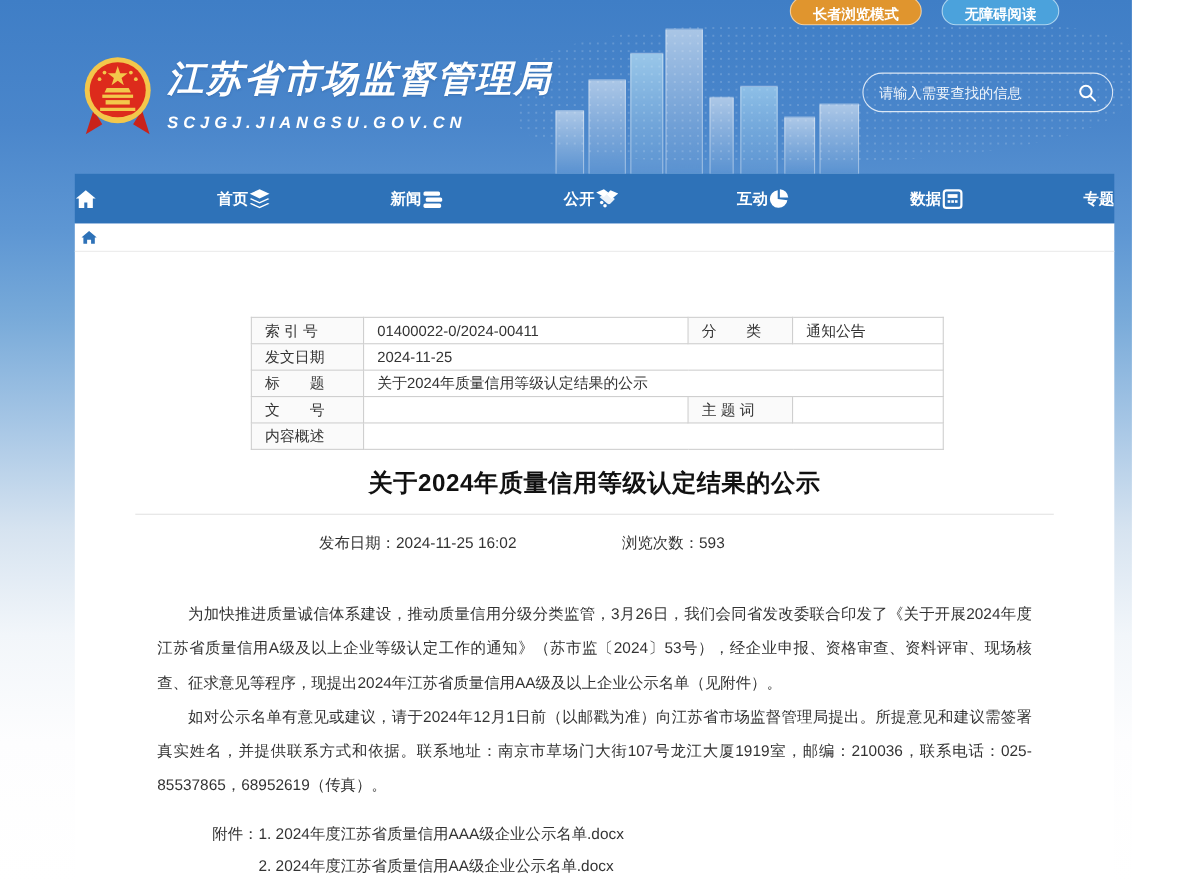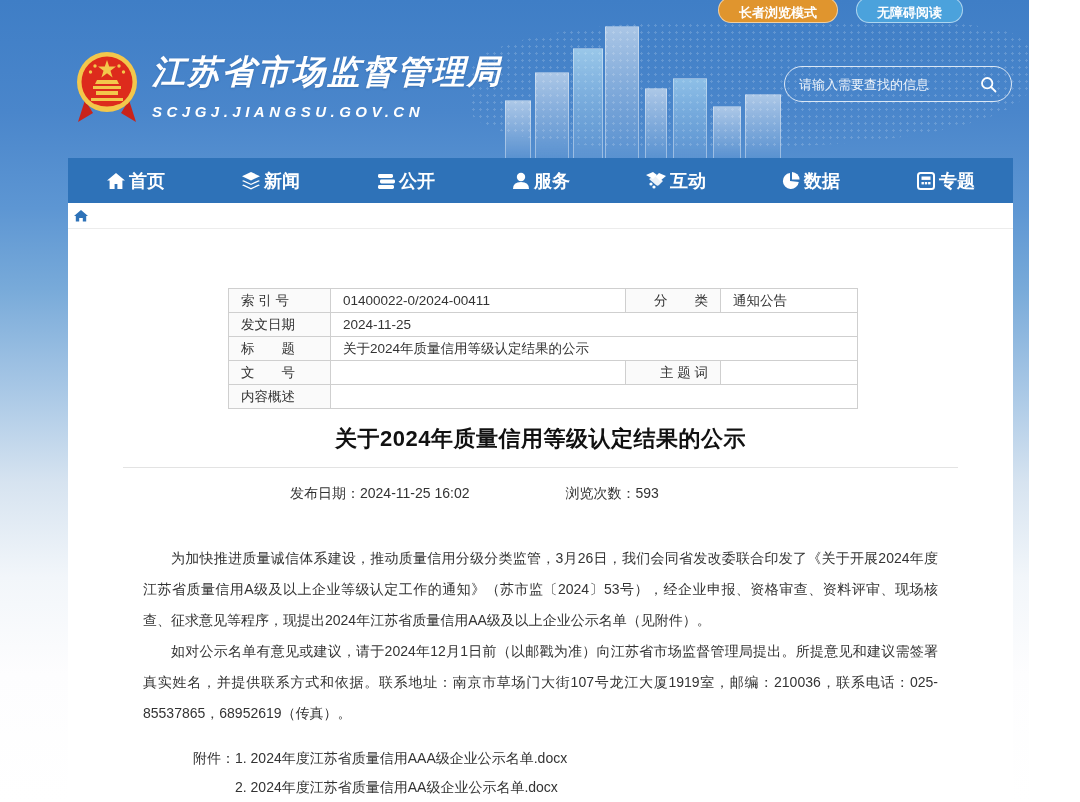--- a/index.html
+++ b/index.html
@@ -54,22 +54,22 @@
     color:#fff; font-size:13px; font-family:inherit;
   }
   .search-box input::placeholder { color:rgba(255,255,255,.9); }
 
   
   .navbar {
     position:absolute; top:158px; left:68px; width:945px; height:45px;
     background:#2e72b8; display:flex; z-index:6;
   }
   .nav-item {
-    flex:1; display:flex; align-items:center; justify-content:center; gap:3px;
-    color:#fff; font-size:18px; font-weight:bold; cursor:pointer;
+    flex:1; display:flex; align-items:center; justify-content:space-between; gap:3px;
+    color:#fff; font-size:14px; font-weight:bold; cursor:pointer;
   }
   .nav-item svg { display:block; }
 
   
   .content {
     position:absolute; top:203px; left:68px; width:945px; height:599px;
     background:#fff; z-index:4;
   }
   .breadcrumb {
     height:26px; display:flex; align-items:center; gap:6px;
@@ -77,21 +77,21 @@
     border-bottom:1px solid #ececec;
   }
 
   
   table.doc-table {
     border-collapse:collapse; margin:59px 0 0 160px; width:629px;
     font-size:13.5px; color:#333; table-layout:fixed;
   }
   .doc-table td { border:1px solid #cfcfcf; height:24px; padding:0 12px; }
   .doc-table td.lbl { background:#fafafa; width:102px; }
-  .doc-table td.lbl2 { background:#fafafa; width:95px; text-align:right; }
+  .doc-table td.lbl2 { background:#fafafa; width:95px; text-align:left; }
   .doc-table td.val1 { width:295px; }
   .doc-table td.val2 { width:137px; }
 
   .article-title {
     text-align:center; font-size:22px; font-weight:bold; color:#111;
     margin-top:15px; letter-spacing:.5px;
   }
   .title-divider { border:none; border-top:1px solid #e3e3e3; margin:13px 55px 0; }
   .article-meta { display:flex; margin:17px 0 0 222px; font-size:14px; color:#333; }
   .article-meta .views { margin-left:96px; }
@@ -178,27 +178,20 @@
     </div>
     <div class="nav-item">
       <svg width="20" height="20" viewBox="0 0 20 20">
         <rect x="2" y="3" width="15" height="4" rx="1.4" fill="#fff"></rect>
         <rect x="4" y="8.5" width="15" height="4" rx="1.4" fill="#fff"></rect>
         <rect x="2" y="14" width="16" height="4" rx="1.4" fill="#fff"></rect>
       </svg>
       <span>公开</span>
     </div>
     <div class="nav-item">
-      <svg width="20" height="20" viewBox="0 0 20 20">
-        <circle cx="10" cy="6" r="4.2" fill="#fff"></circle>
-        <path d="M2 18 q0 -7 8 -7 q8 0 8 7 Z" fill="#fff"></path>
-      </svg>
-      <span>服务</span>
-    </div>
-    <div class="nav-item">
       <svg width="22" height="20" viewBox="0 0 22 20">
         <path d="M1 4 L8 1 L12 4 L8 8 Z" fill="#fff"></path>
         <path d="M21 5 L14 2 L10.5 5.5 L15 10 Z" fill="#fff"></path>
         <path d="M4 8 L11 14 q1.6 1.4 3 0 l4 -4 -7.5 -6 Z" fill="#fff" opacity=".9"></path>
         <circle cx="6" cy="13" r="1.6" fill="#fff"></circle>
         <circle cx="9" cy="16" r="1.6" fill="#fff"></circle>
       </svg>
       <span>互动</span>
     </div>
     <div class="nav-item">

